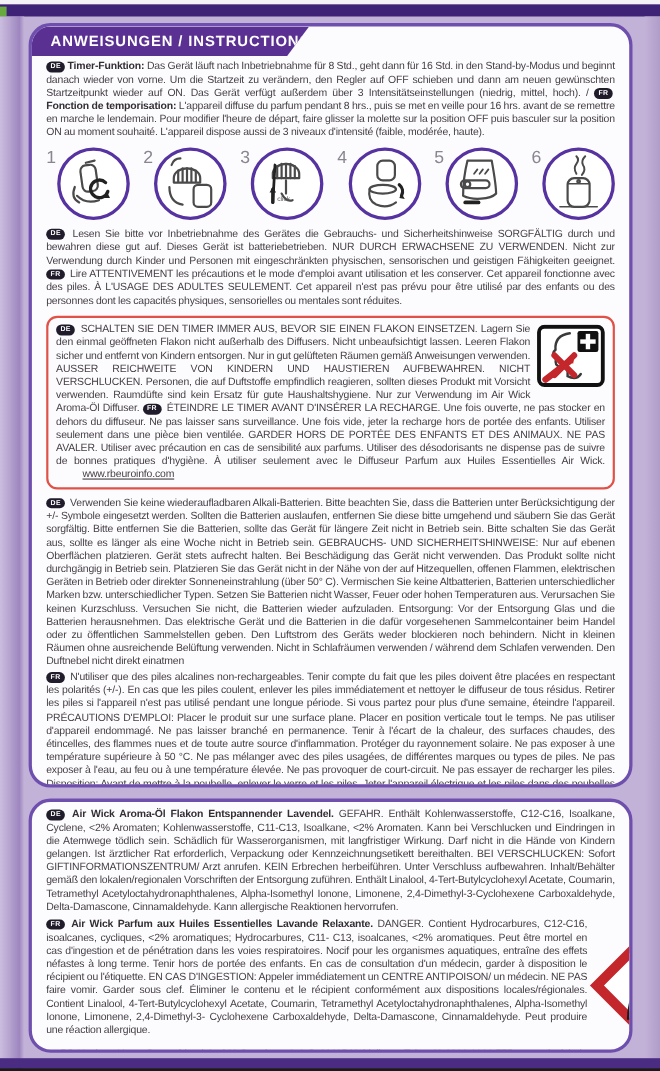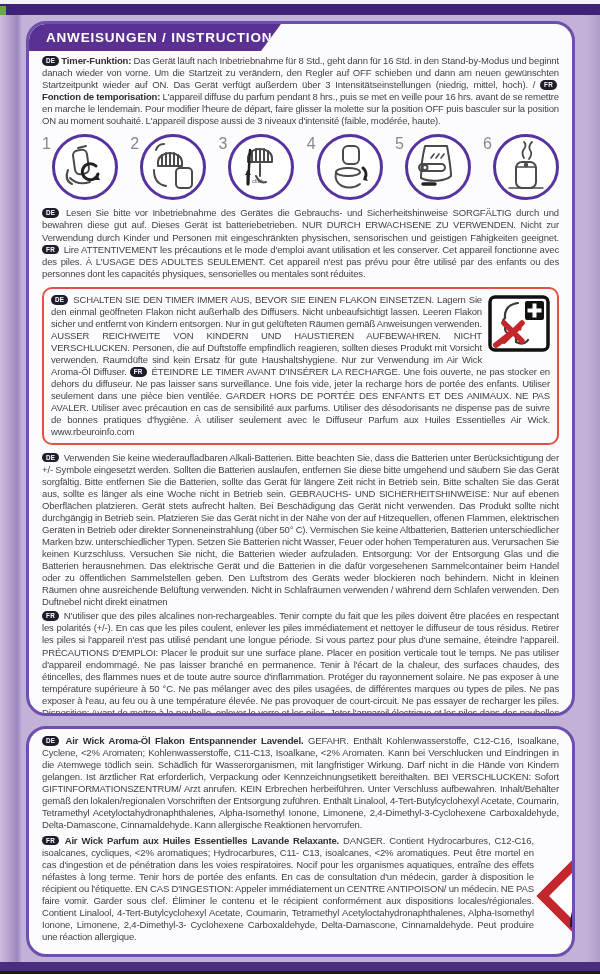--- a/index.html
+++ b/index.html
@@ -58,21 +58,21 @@
     width:66px;height:66px;border:3px solid #5633a0;border-radius:50%;
     background:#fff;box-sizing:border-box;display:flex;align-items:center;justify-content:center;
   }
   .step-circle svg{display:block;}
 
   .warn-box{
     border:2px solid #e05248;border-radius:10px;padding:5px 7px 4px 7px;margin-top:7px;
     overflow:hidden;
   }
   .warn-icon{float:right;margin:1px 0 2px 6px;}
-  .link{}
+  .link{text-decoration:underline;margin-left:24px;}
 
   
   .hz-row{display:flex;margin-top:3px;}
   .hz-left{flex:1;}
   .hz-right{width:122px;flex:0 0 122px;display:flex;flex-direction:column;align-items:center;}
   .ufi{
     font-size:11px;font-weight:bold;color:#242424;text-align:center;line-height:1.1;
     letter-spacing:-.2px;margin-top:-12px;
   }
   .company{font-size:9.5px;color:#453f46;letter-spacing:-.15px;line-height:1.3;white-space:nowrap;}

